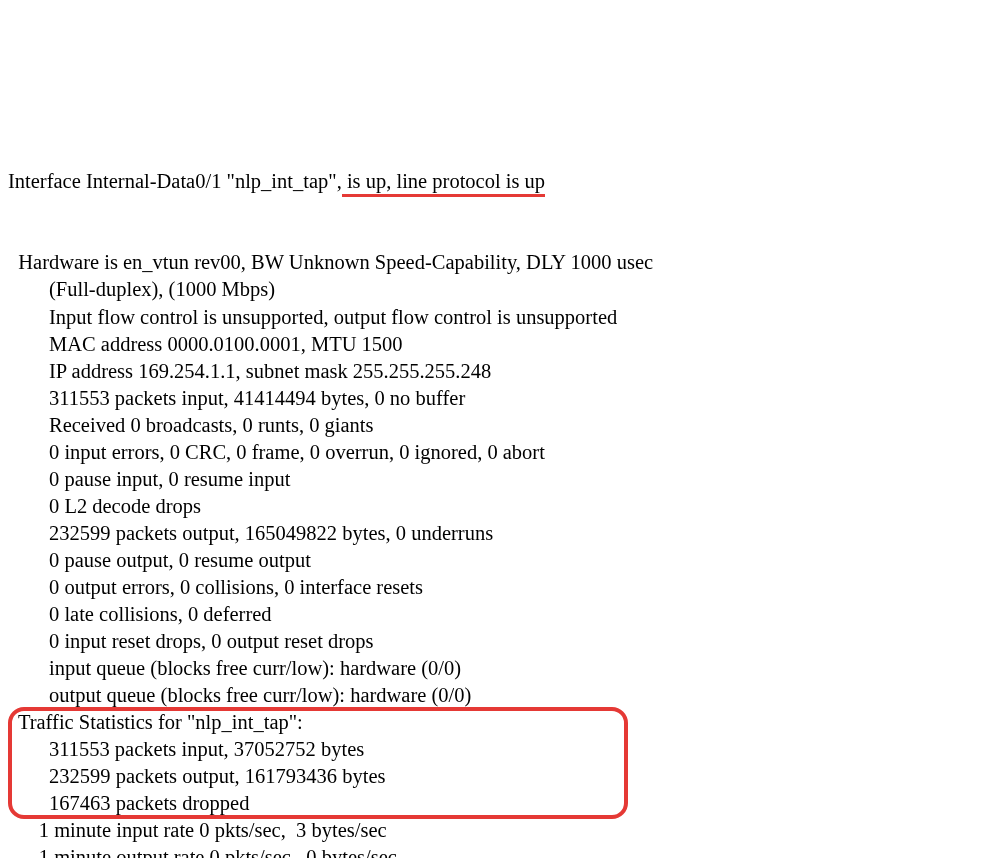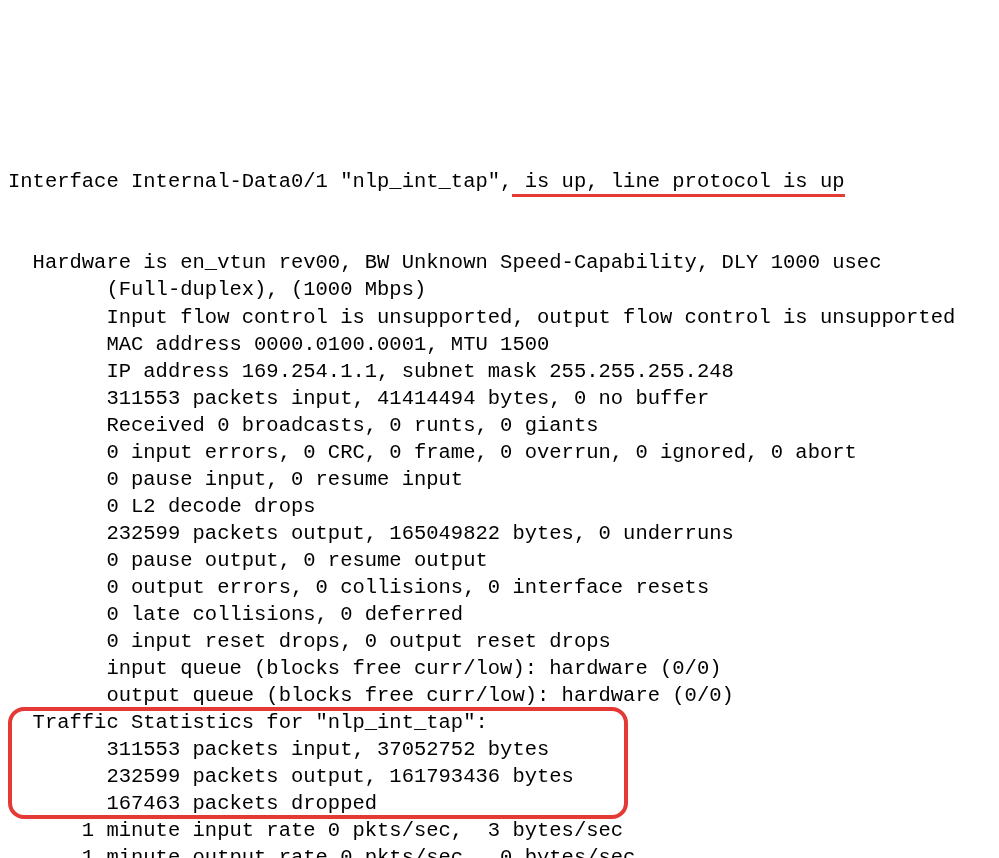--- a/index.html
+++ b/index.html
@@ -7,21 +7,21 @@
     padding: 6px 8px;
     background: #ffffff;
     font-family: "Courier New", Courier, monospace;
     font-size: 20.5px;
     line-height: 1.32;
     color: #000000;
     white-space: pre;
     width: 999px;
     box-sizing: border-box;
   }
-  .line { display: block; }
+  .line { display: block; font-family: Liberation Serif, serif; }
   .underline-red {
     position: relative;
     display: inline-block;
   }
   .underline-red::after {
     content: "";
     position: absolute;
     left: 0; right: 0;
     bottom: -2px;
     height: 3px;

